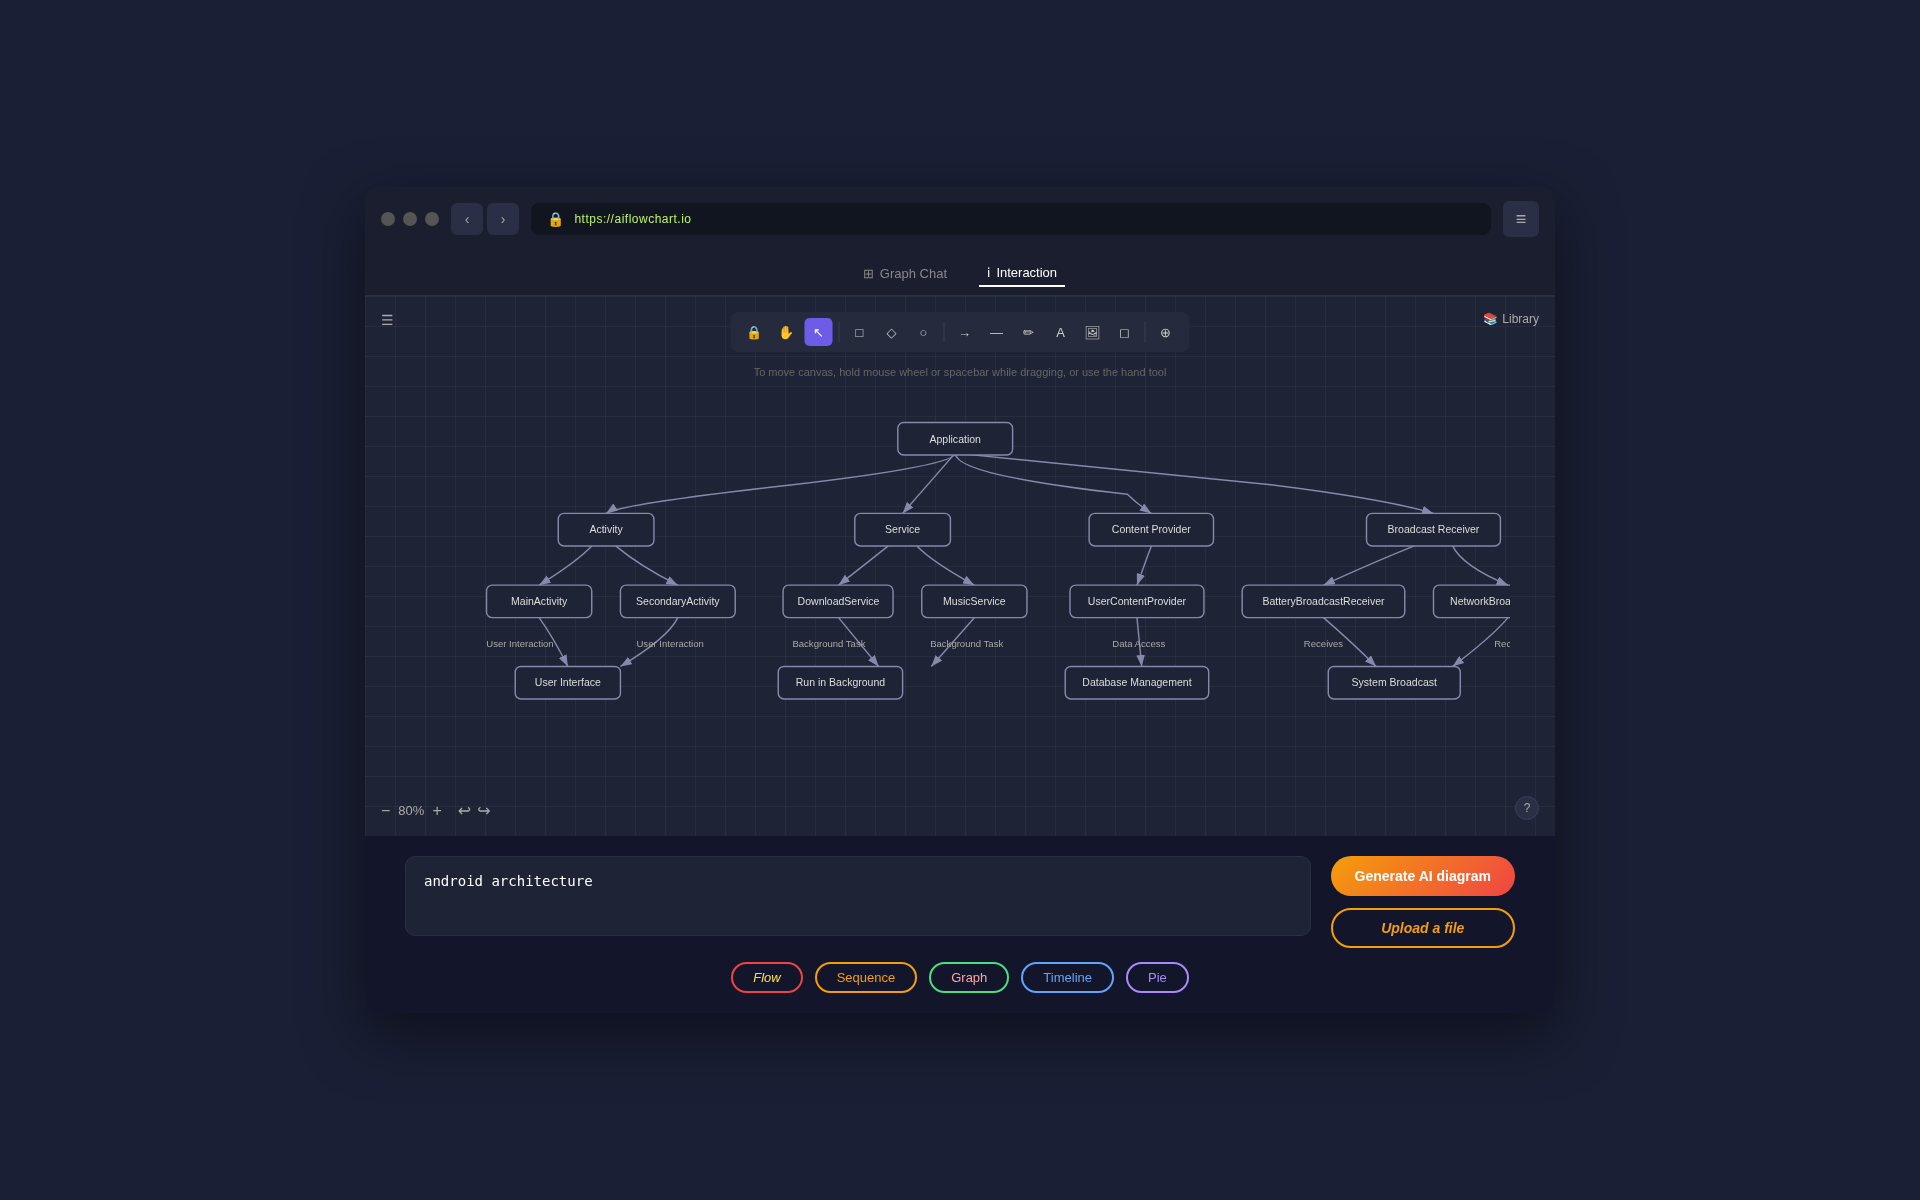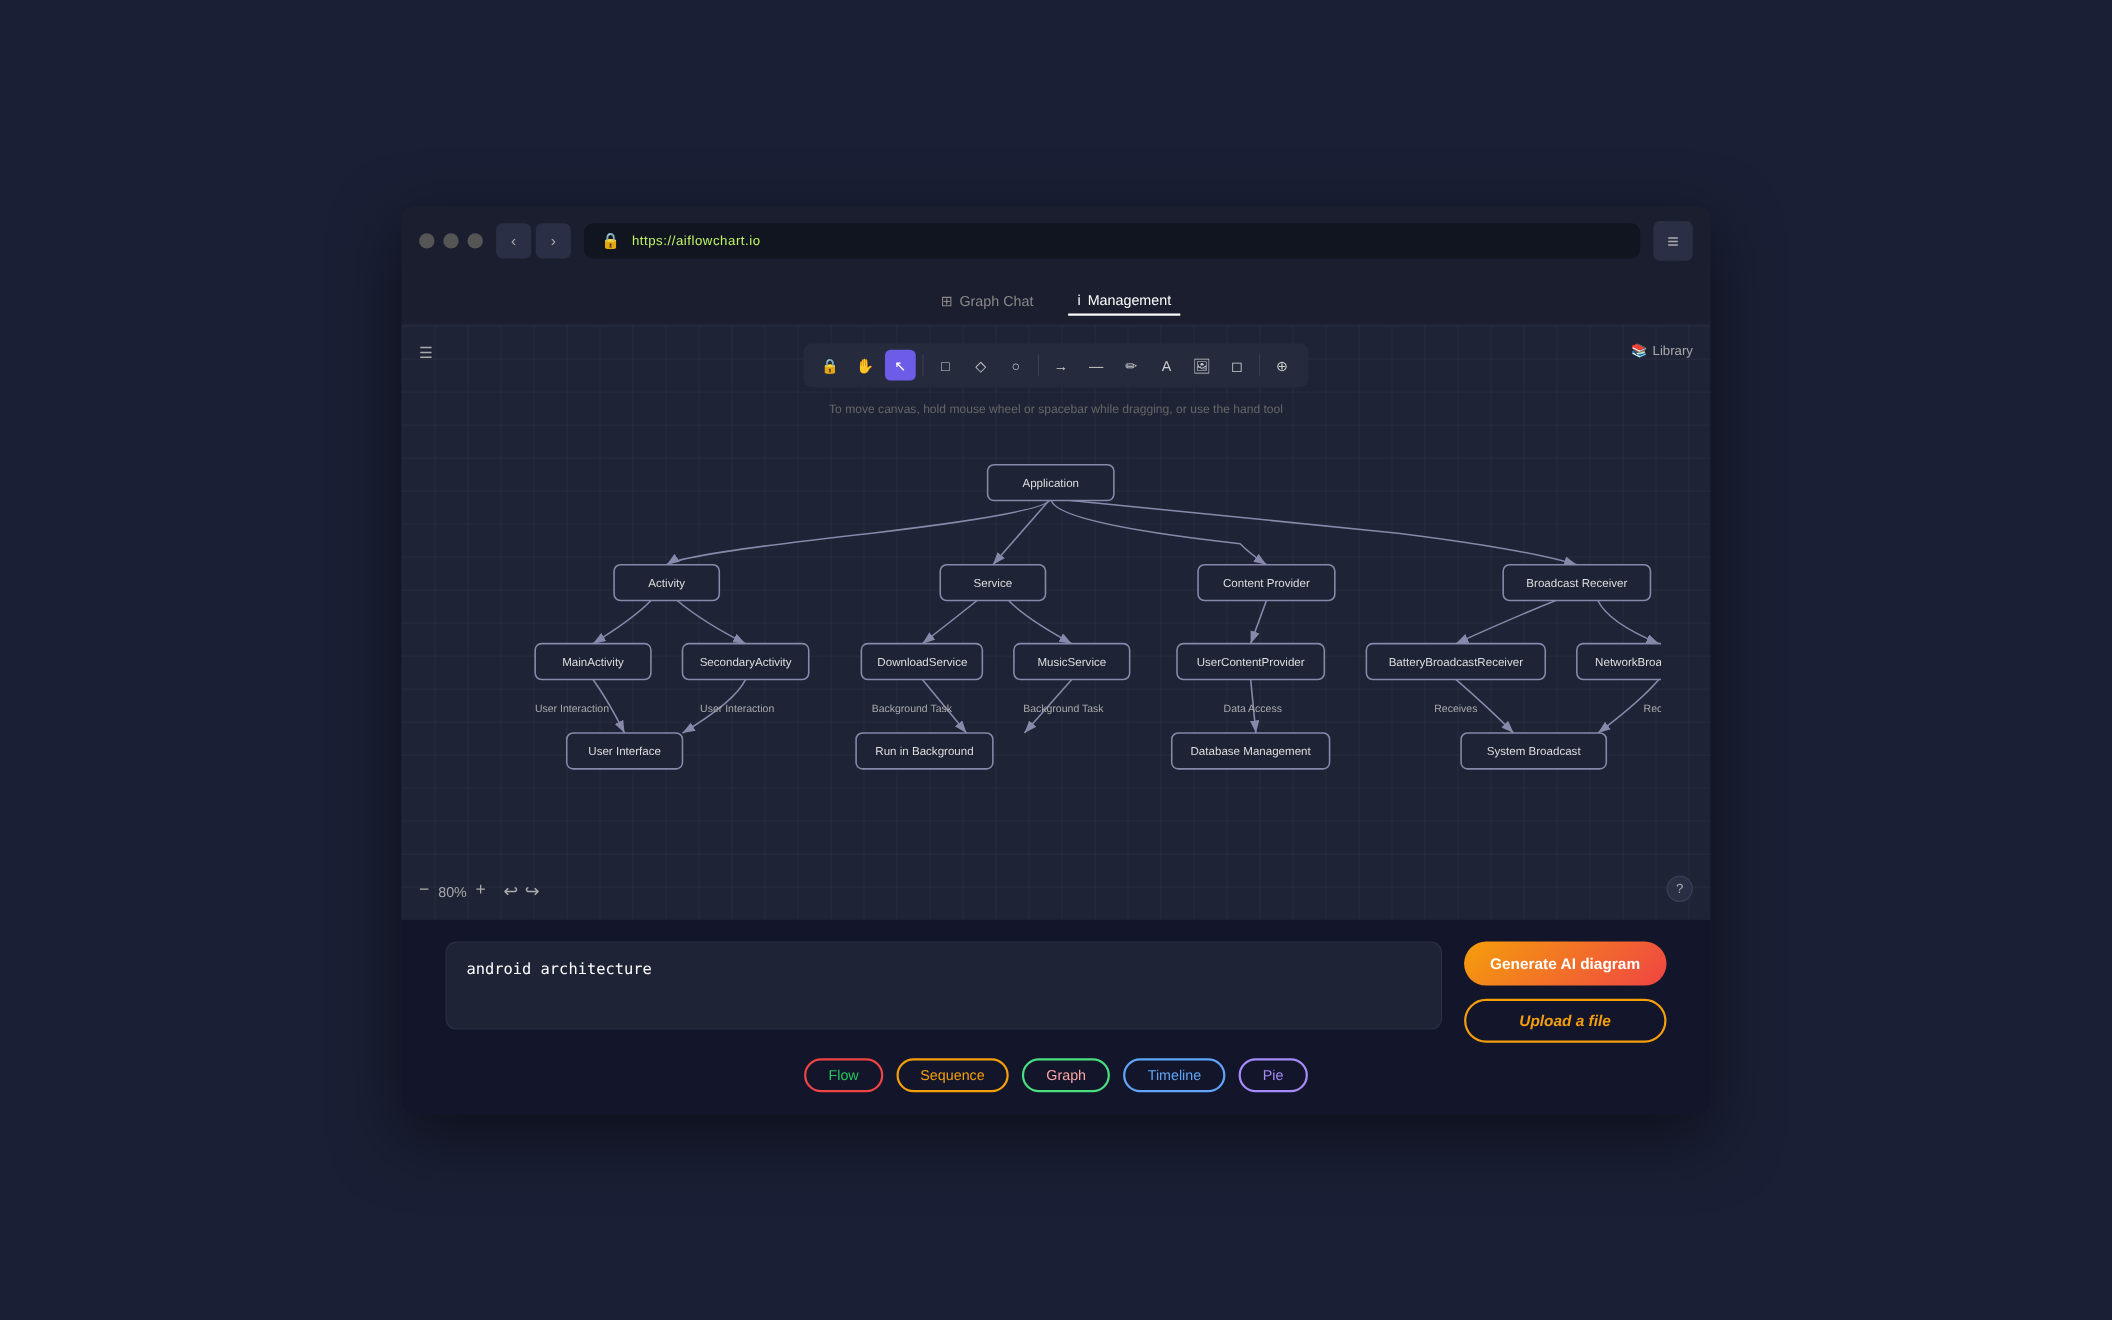--- a/index.html
+++ b/index.html
@@ -325,22 +325,23 @@
     .type-pill {
       border-radius: 20px;
       padding: 6px 20px;
       font-size: 13px;
       font-weight: 500;
       cursor: pointer;
       border: 2px solid;
     }
     .type-pill.flow {
       border-color: #ef4444;
-      color: #22c55e;
-      background: transparent;
+      color: #fde047;
+      background: transparent;
+      font-style: italic;
     }
     .type-pill.sequence {
       border-color: #f59e0b;
       color: #f59e0b;
       background: transparent;
     }
     .type-pill.graph {
       border-color: #4ade80;
       color: #fca5a5;
       background: transparent;
@@ -405,21 +406,21 @@
     <button class="settings-btn">≡</button>
   </div>
 
   <div class="app-tabs">
     <div class="app-tab">
       <span>⊞</span>
       <span>Graph Chat</span>
     </div>
     <div class="app-tab active">
       <span>ℹ</span>
-      <span>Management</span>
+      <span>Interaction</span>
     </div>
   </div>
 
   <div class="canvas-area">
 
     <button class="menu-btn">☰</button>
 
     <div class="toolbar">
       <button class="tool-btn">🔒</button>
       <button class="tool-btn">✋</button>

